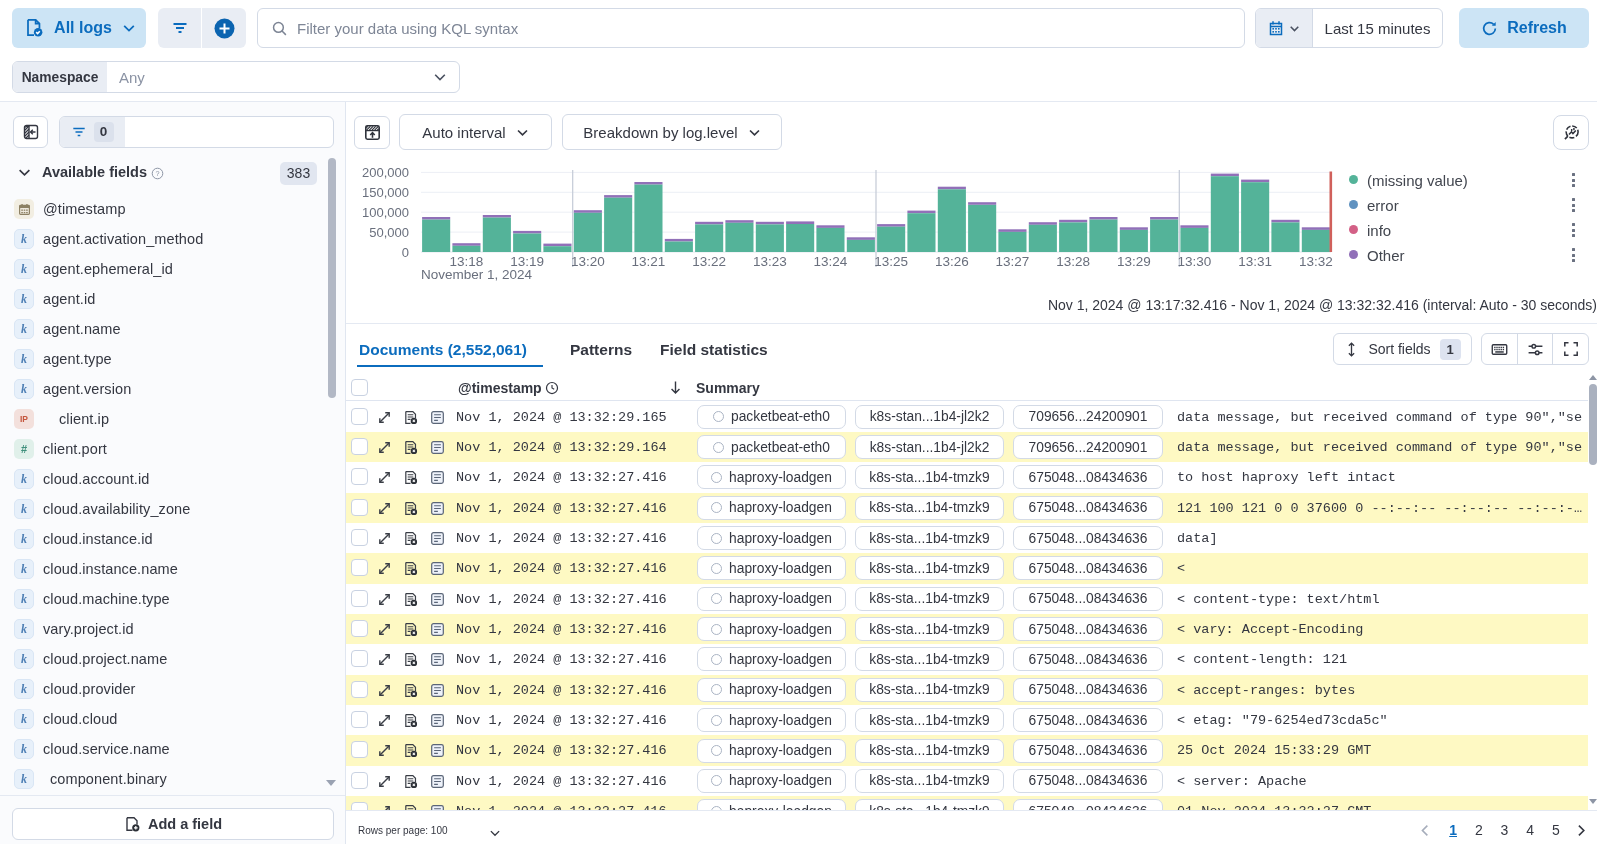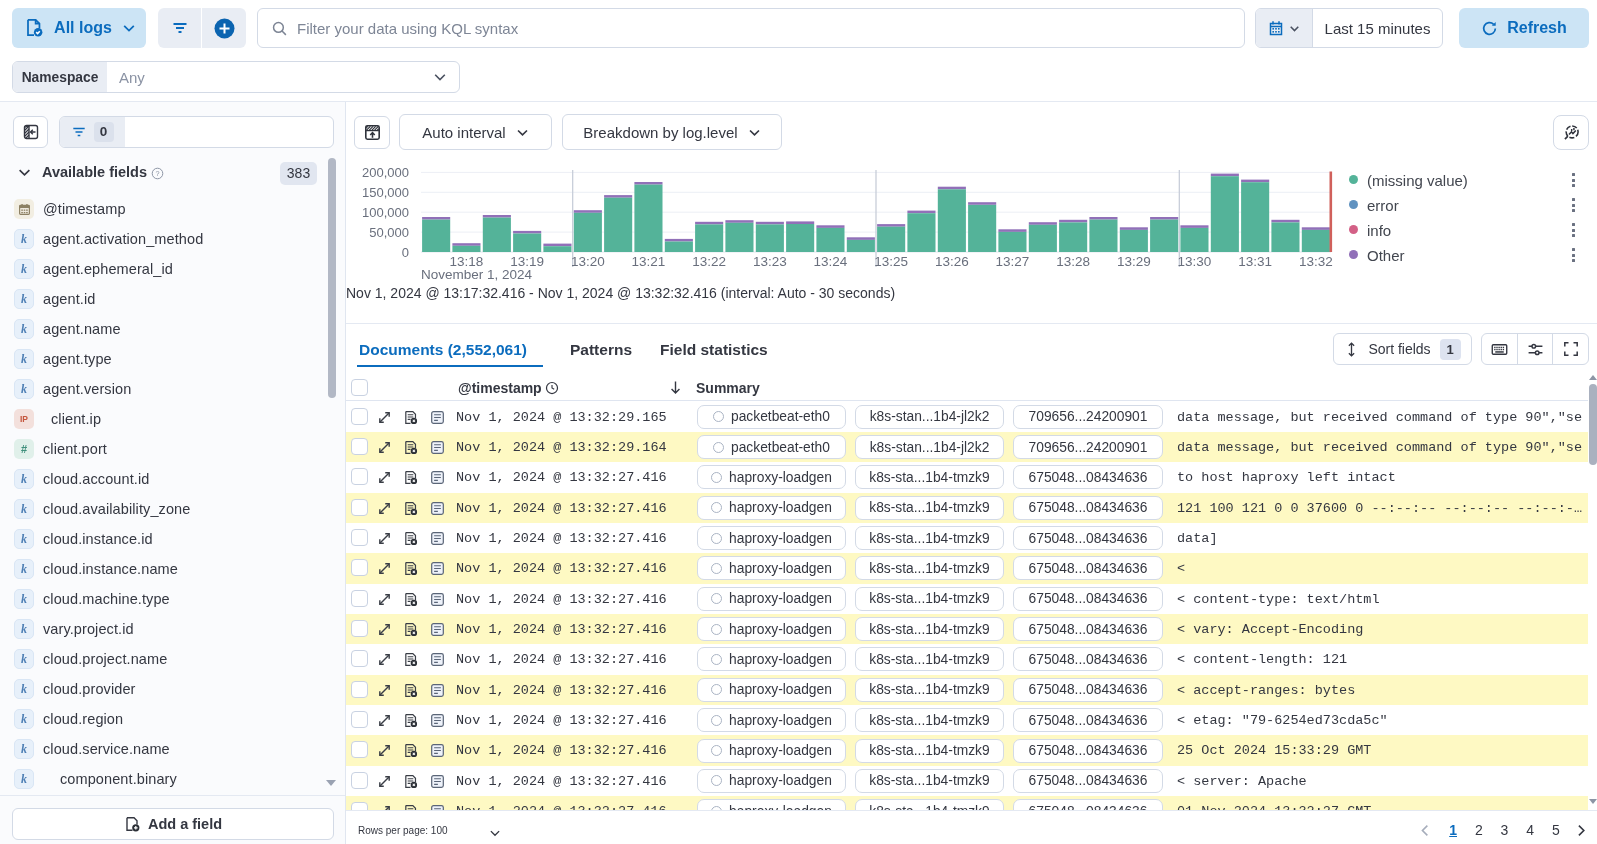--- a/index.html
+++ b/index.html
@@ -179,21 +179,21 @@
 <div style="position:absolute;left:14px;top:374px;height:30px;width:300px;display:flex;align-items:center">
     <span class="fic" style="background:#e7f0fa;border:1px solid #d9e6f5">
       <i style="font-style:italic;font-weight:700;color:#4e7fb5;font-size:12px;font-family:Liberation Serif,serif">k</i>
     </span>
     <span style="margin-left:9px;font-size:14.5px;color:#343741;letter-spacing:.1px">agent.version</span>
   </div>
 <div style="position:absolute;left:14px;top:404px;height:30px;width:300px;display:flex;align-items:center">
     <span class="fic" style="background:#f3e0dc">
       <b style="color:#c4553d;font-size:8.5px;letter-spacing:0">IP</b>
     </span>
-    <span style="margin-left:17px;font-size:14.5px;color:#343741;letter-spacing:.1px">client.ip</span>
+    <span style="margin-left:25px;font-size:14.5px;color:#343741;letter-spacing:.1px">client.ip</span>
   </div>
 <div style="position:absolute;left:14px;top:434px;height:30px;width:300px;display:flex;align-items:center">
     <span class="fic" style="background:#e0f0ea">
       <b style="color:#3f8f7c;font-size:11px">#</b>
     </span>
     <span style="margin-left:9px;font-size:14.5px;color:#343741;letter-spacing:.1px">client.port</span>
   </div>
 <div style="position:absolute;left:14px;top:464px;height:30px;width:300px;display:flex;align-items:center">
     <span class="fic" style="background:#e7f0fa;border:1px solid #d9e6f5">
       <i style="font-style:italic;font-weight:700;color:#4e7fb5;font-size:12px;font-family:Liberation Serif,serif">k</i>
@@ -239,33 +239,33 @@
 <div style="position:absolute;left:14px;top:674px;height:30px;width:300px;display:flex;align-items:center">
     <span class="fic" style="background:#e7f0fa;border:1px solid #d9e6f5">
       <i style="font-style:italic;font-weight:700;color:#4e7fb5;font-size:12px;font-family:Liberation Serif,serif">k</i>
     </span>
     <span style="margin-left:9px;font-size:14.5px;color:#343741;letter-spacing:.1px">cloud.provider</span>
   </div>
 <div style="position:absolute;left:14px;top:704px;height:30px;width:300px;display:flex;align-items:center">
     <span class="fic" style="background:#e7f0fa;border:1px solid #d9e6f5">
       <i style="font-style:italic;font-weight:700;color:#4e7fb5;font-size:12px;font-family:Liberation Serif,serif">k</i>
     </span>
-    <span style="margin-left:9px;font-size:14.5px;color:#343741;letter-spacing:.1px">cloud.region</span>
+    <span style="margin-left:9px;font-size:14.5px;color:#343741;letter-spacing:.1px">cloud.cloud</span>
   </div>
 <div style="position:absolute;left:14px;top:734px;height:30px;width:300px;display:flex;align-items:center">
     <span class="fic" style="background:#e7f0fa;border:1px solid #d9e6f5">
       <i style="font-style:italic;font-weight:700;color:#4e7fb5;font-size:12px;font-family:Liberation Serif,serif">k</i>
     </span>
     <span style="margin-left:9px;font-size:14.5px;color:#343741;letter-spacing:.1px">cloud.service.name</span>
   </div>
 <div style="position:absolute;left:14px;top:764px;height:30px;width:300px;display:flex;align-items:center">
     <span class="fic" style="background:#e7f0fa;border:1px solid #d9e6f5">
       <i style="font-style:italic;font-weight:700;color:#4e7fb5;font-size:12px;font-family:Liberation Serif,serif">k</i>
     </span>
-    <span style="margin-left:26px;font-size:14.5px;color:#343741;letter-spacing:.1px">component.binary</span>
+    <span style="margin-left:16px;font-size:14.5px;color:#343741;letter-spacing:.1px">component.binary</span>
   </div>
 <div class="abs" style="left:326px;top:780px;width:0;height:0;border-left:5px solid transparent;border-right:5px solid transparent;border-top:6px solid #9aa2b2"></div>
 <div class="abs" style="left:0;top:795px;width:345px;height:1px;background:#e4e9f2"></div>
 <div class="btn bord" style="left:12px;top:808px;width:322px;height:32px">
  <svg width="16" height="16" viewBox="0 0 16 16">
       <path fill="none" stroke="#343741" stroke-width="1.4" d="M3 1.7h7l3 3v3.8M3 1.7v12.6h5.5"></path>
       <circle cx="11.8" cy="11.8" r="3.6" fill="#2b2f36"></circle>
       <path stroke="#fff" stroke-width="1.2" d="M11.8 10v3.6M10 11.8h3.6"></path>
     </svg>
  <span style="font-size:14.5px;font-weight:700;margin-left:8px">Add a field</span>
@@ -410,21 +410,21 @@
     <div class="kb"></div>
     <div class="kb"></div>
     <div class="kb"></div>
   </div>
 <div style="position:absolute;left:1349px;top:246px;width:230px;height:18px"><span style="display:inline-block;width:9px;height:9px;border-radius:50%;background:#9170b8;vertical-align:middle;margin-top:-2px"></span><span style="font-size:15px;color:#42464f;margin-left:9px;vertical-align:middle">Other</span></div>
 <div style="position:absolute;left:1572px;top:248px;width:4px">
     <div class="kb"></div>
     <div class="kb"></div>
     <div class="kb"></div>
   </div>
-<div class="abs" style="left:346px;top:285px;width:1251px;text-align:left;font-size:14px;color:#343741">Nov 1, 2024 @ 13:17:32.416 - Nov 1, 2024 @ 13:32:32.416 (interval: Auto - 30 seconds)</div>
+<div class="abs" style="left:346px;top:297px;width:1251px;text-align:right;font-size:14px;color:#343741">Nov 1, 2024 @ 13:17:32.416 - Nov 1, 2024 @ 13:32:32.416 (interval: Auto - 30 seconds)</div>
 <div class="abs" style="left:346px;top:323px;width:1251px;height:1px;background:#e4e9f2"></div>
 
 <div class="tab" style="left:359px;color:#0b6cbe">Documents (2,552,061)</div>
 <div class="abs" style="left:357px;top:364.5px;width:186px;height:2.5px;background:#0b6cbe"></div>
 <div class="tab" style="left:570px">Patterns</div>
 <div class="tab" style="left:660px">Field statistics</div>
 <div class="btn bord" style="left:1333px;top:333px;width:139px;height:32px">
  <svg width="15" height="15" viewBox="0 0 16 16">
       <g fill="none" stroke="#343741" stroke-width="1.4">
         <path d="M8 1.5v13M5.2 4 8 1.2 10.8 4M5.2 12 8 14.8 10.8 12"></path>

